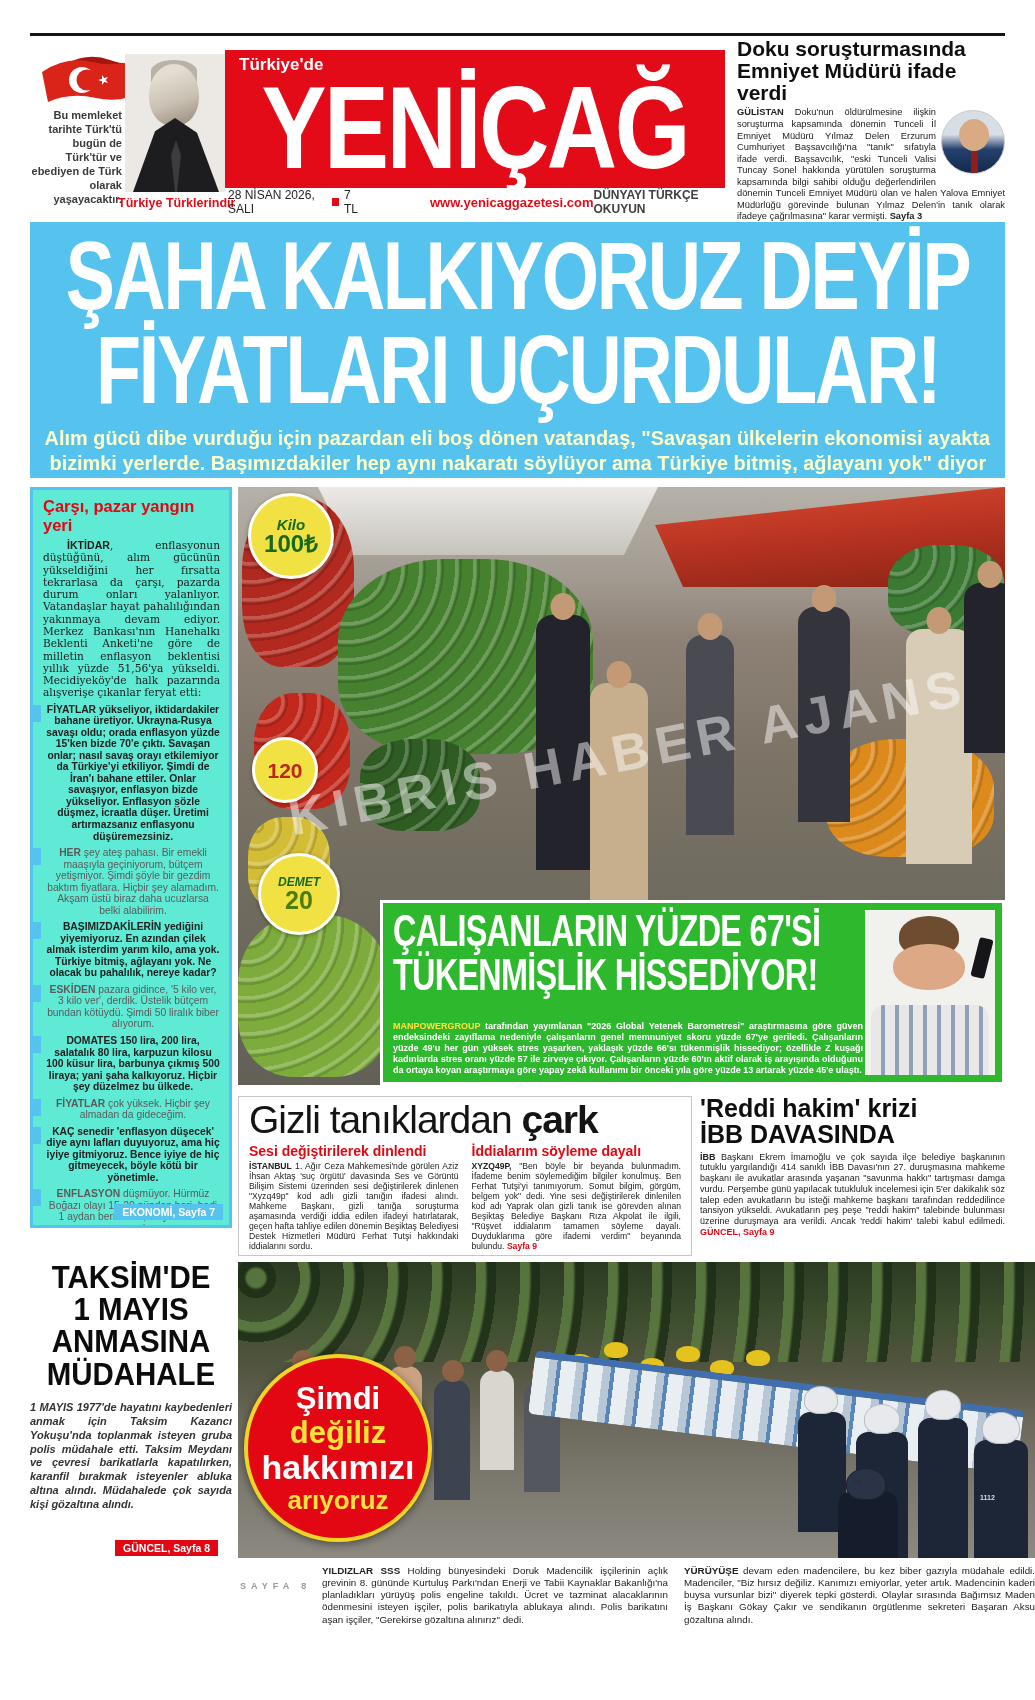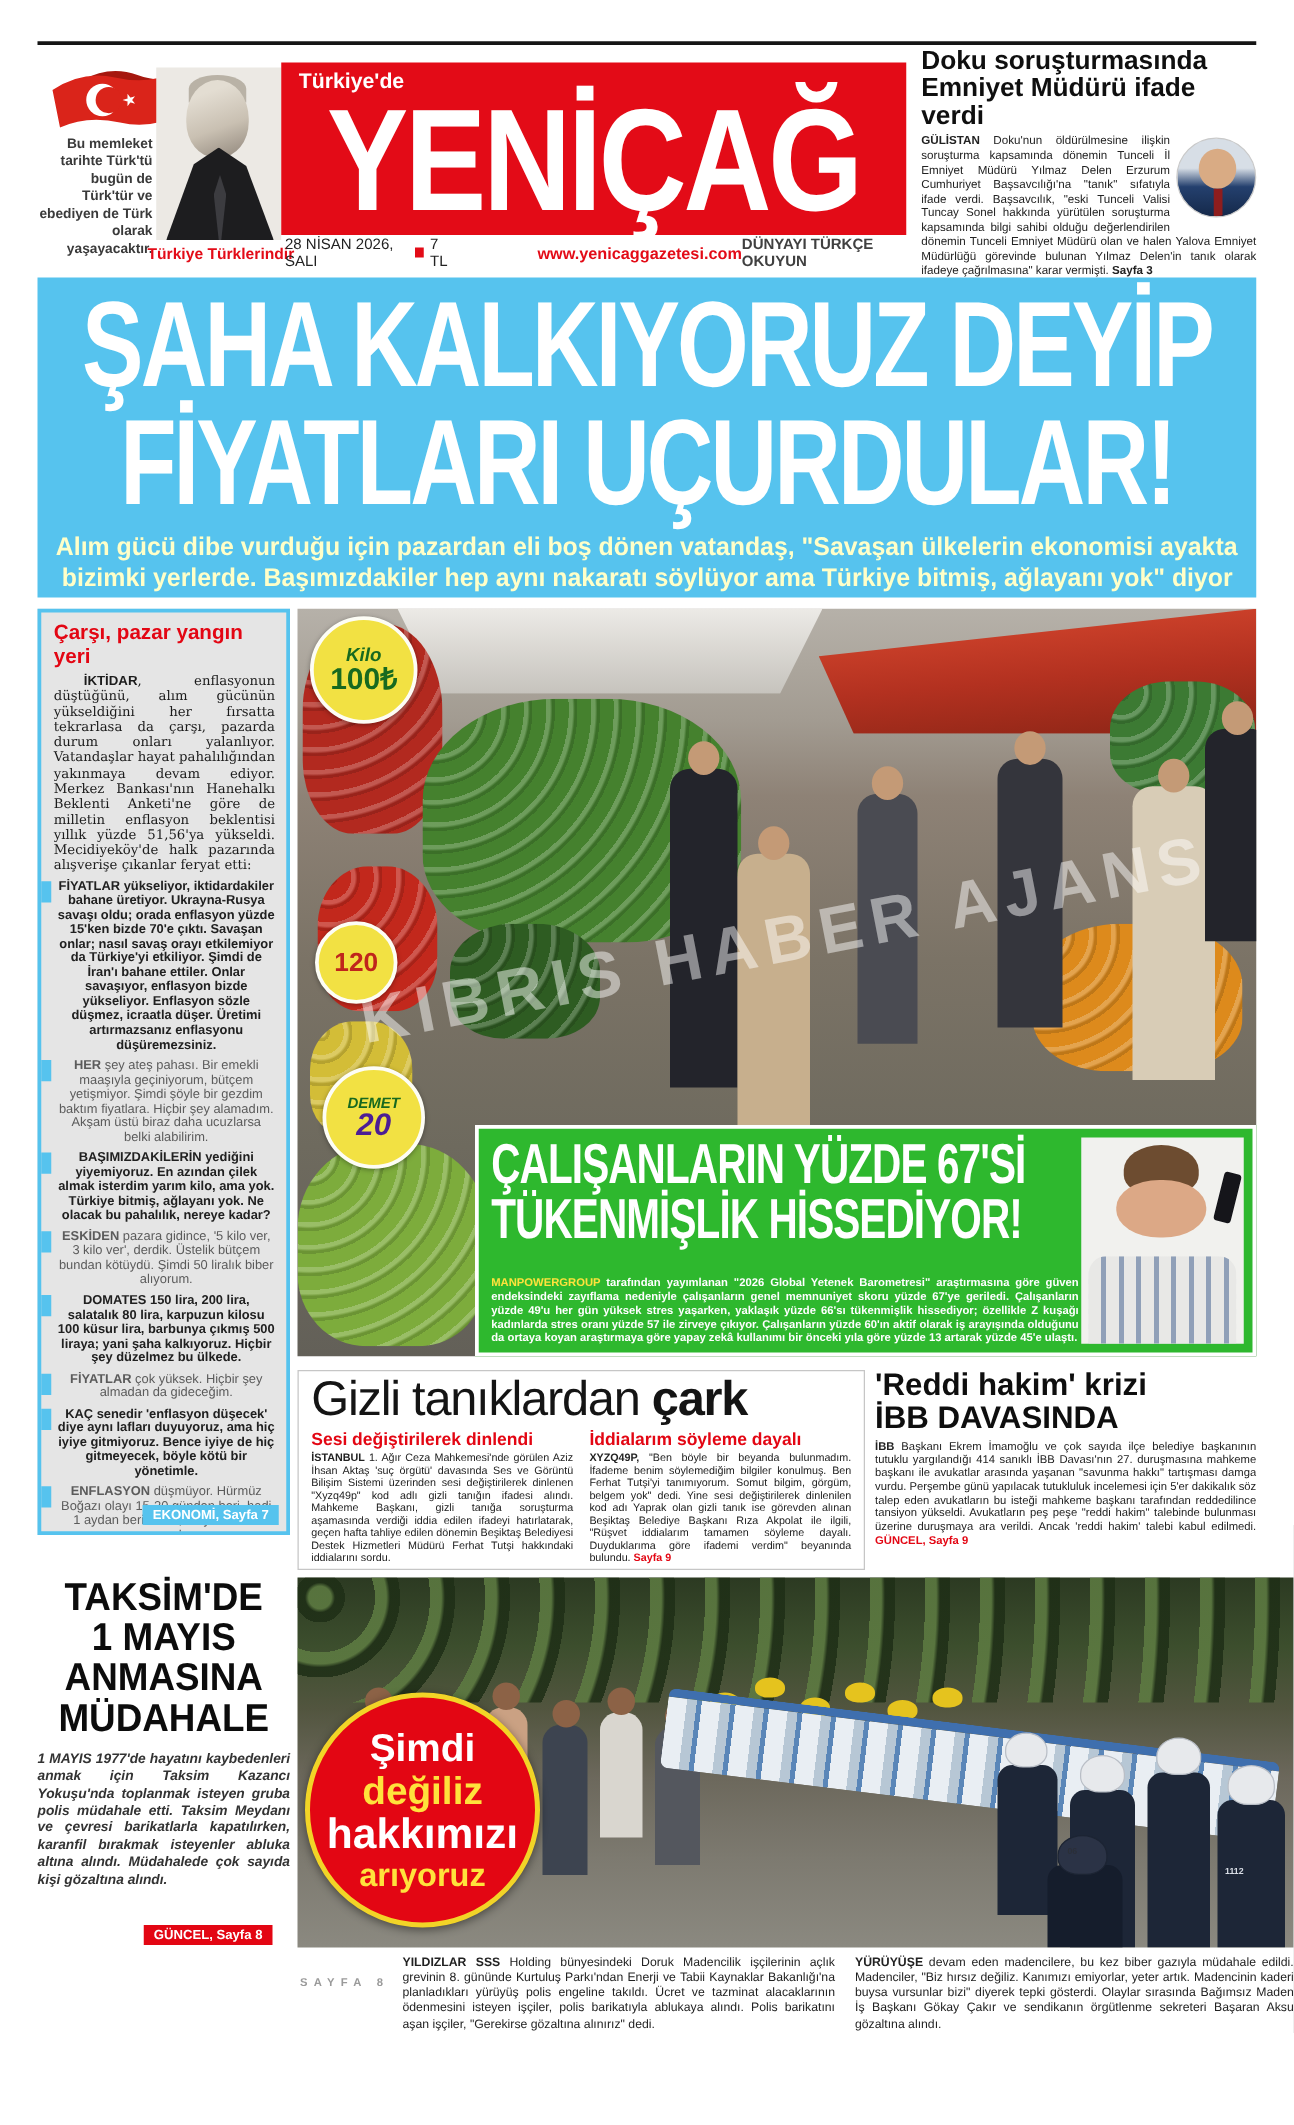--- a/index.html
+++ b/index.html
@@ -53,21 +53,21 @@
   .hero { left:30px; top:222px; width:975px; height:256px; background:#56c3ee; overflow:hidden; text-align:center; }
   .fit { display:flex; justify-content:center; }
   .hero-line { font-size:97px; font-weight:bold; color:#fff; line-height:.97; letter-spacing:-3px;
                white-space:nowrap; transform:scaleX(.76); }
   .hero .l1 { margin-top:7px; }
   .hero-deck { margin-top:9px; }
   .deck-line { font-size:20.5px; font-weight:bold; color:#ffffc8; line-height:1.2; white-space:nowrap;
                transform:scaleX(.97); }
 
   
-  .left-col { left:30px; top:487px; width:202px; height:741px; border:3px solid #56c3ee; background:#e5e5e5;
+  .left-col { left:30px; top:487px; width:202px; height:741px; border:3px solid #56c3ee; background:#5eead4;
               padding:7px 9px 6px 10px; overflow:hidden; }
   .lc-heading { color:#e30613; font-weight:bold; font-size:16.5px; margin-bottom:4px; }
   .lc-intro { font-family:"DejaVu Serif",serif; font-size:10.6px; line-height:1.16; color:#1b1b1b; text-align:justify; }
   .lc-intro .lead { font-family:"Liberation Sans",sans-serif; font-weight:bold;padding-left:24px; }
   .lc-item { position:relative; margin-top:5px; font-size:10.3px; line-height:1.12; text-align:center; padding-left:3px; }
   .lc-item::before { content:""; position:absolute; left:-13px; top:1px; width:11px; height:17px; background:#56c3ee; }
   .lc-item .lead { font-weight:bold; }
   .lc-item.b { font-weight:bold; color:#202020; }
   .lc-item.n { font-weight:normal; color:#5b5b5b; }
   .lc-badge { position:absolute; right:6px; bottom:5px; background:#56c3ee; color:#fff; font-weight:bold;
@@ -87,21 +87,21 @@
                   border-radius:50%; background:#c49a76; }
   .watermark { position:absolute; left:-25px; top:235px; width:830px; text-align:center; transform:rotate(-11deg);
                font-size:52px; font-weight:bold; letter-spacing:7px; color:rgba(255,255,255,.48); white-space:nowrap; }
   .tag { position:absolute; border-radius:50%; background:#f2e143; border:3px solid #fdfdf5;
          display:flex; flex-direction:column; align-items:center; justify-content:center;
          font-weight:bold; box-shadow:0 1px 4px rgba(0,0,0,.35); line-height:1; }
   .tag .t { font-size:15px; color:#17691f; font-style:italic; }
   .tag .v { font-size:24px; color:#17691f; }
   .tag2 .v { color:#c0251c; font-size:21px; }
   .tag3 .t { font-size:12px; }
-  .tag3 .v { color:#4c1d95; font-size:25px;font-style:italic; }
+  .tag3 .v { color:#4d7c0f; font-size:25px; }
 
   
   .burnout { left:380px; top:900px; width:625px; height:185px; background:#2eb82e; border:3px solid #fff;
              padding:6px 10px; overflow:hidden; }
   .bo-fitl { display:flex; justify-content:flex-start; }
   .bo-line { font-size:45px; font-weight:bold; color:#fff; line-height:.98; letter-spacing:-1px;
              white-space:nowrap; transform:scaleX(.72); transform-origin:left center; }
   .bo-body { position:absolute; left:10px; bottom:6px; width:470px; font-size:9px; line-height:1.22;
              font-weight:bold; color:#fff; text-align:justify; }
   .bo-lead { color:#ffe23c; }

